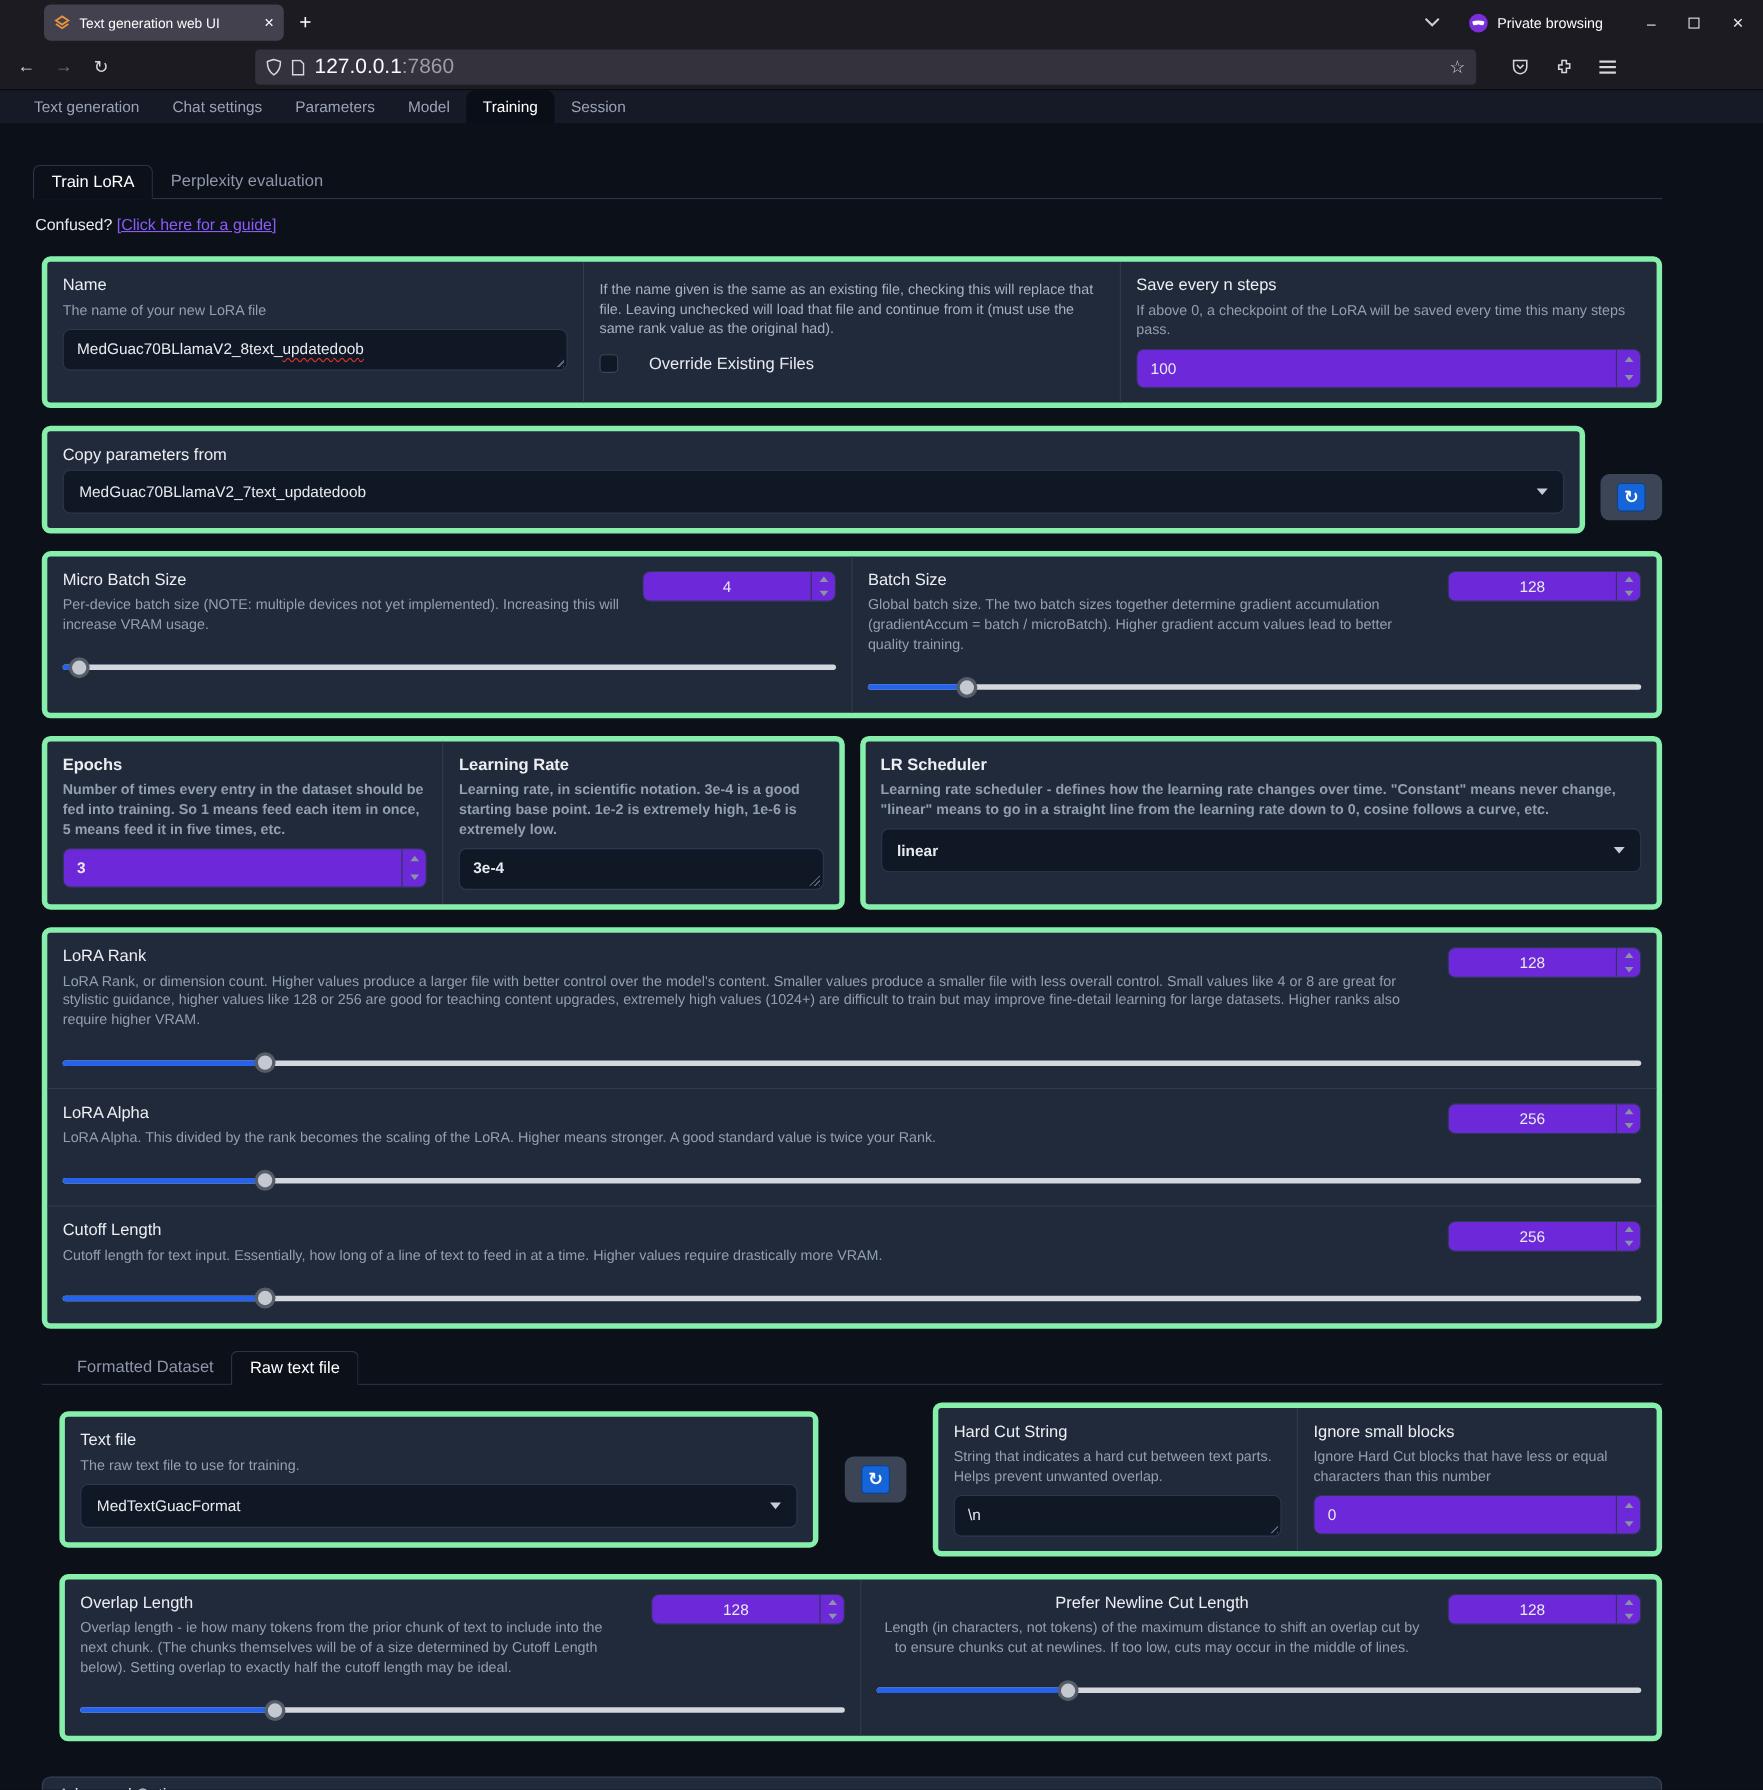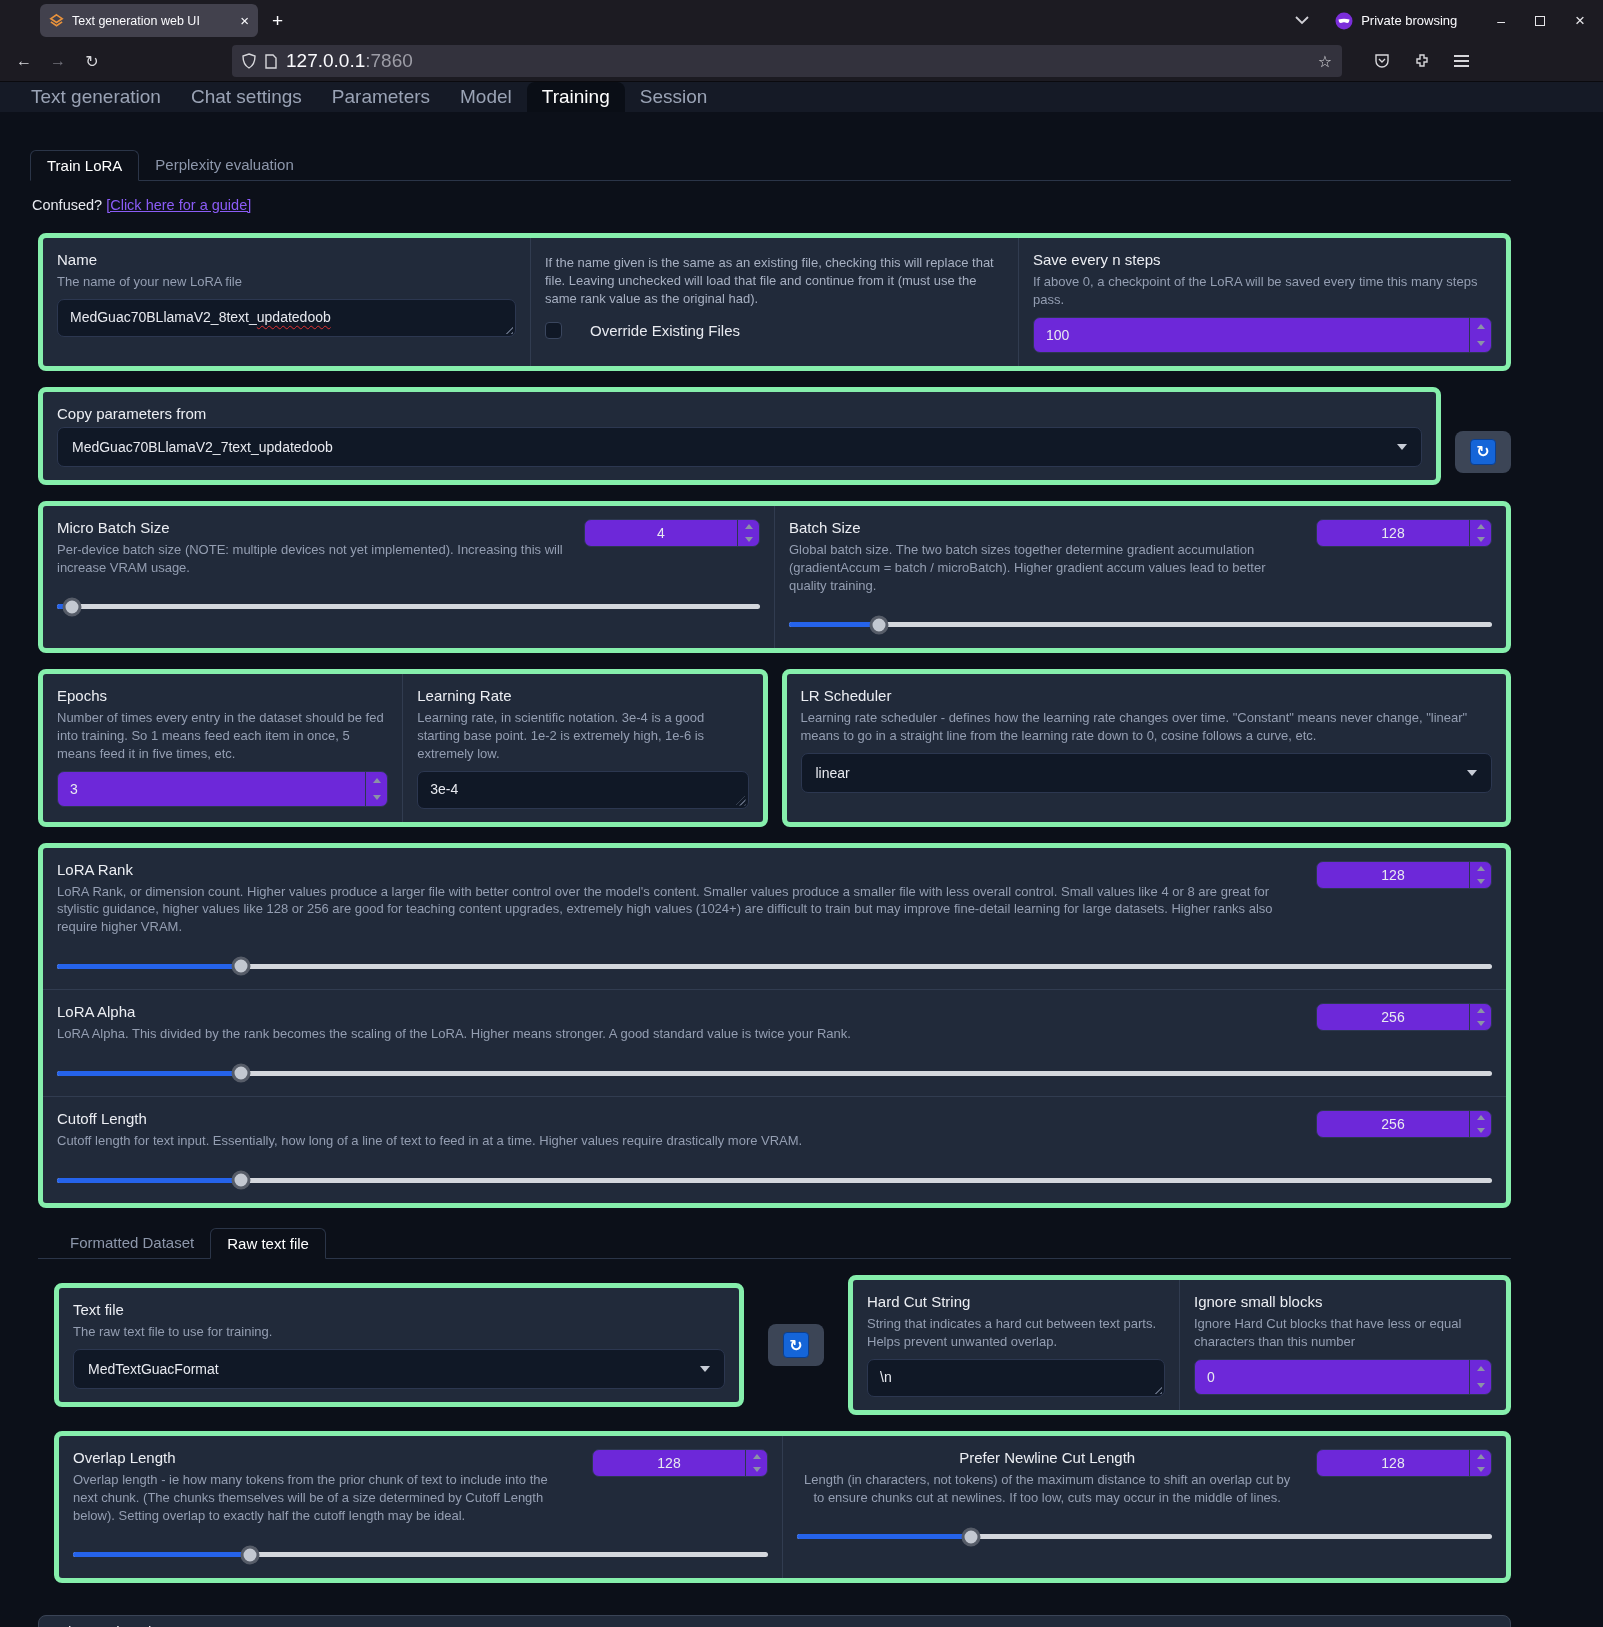--- a/index.html
+++ b/index.html
@@ -43,21 +43,21 @@
   .url-text { flex:1; font-size:19px; color:#fbfbfe; }
   .url-port { color:#9d9da6; }
   .tb-right { display:flex; align-items:center; gap:24px; margin-left:26px; color:#d7d7db; }
   .hamburger span { display:block; width:15px; height:1.8px; background:#d7d7db; margin:3px 0; }
   .ico { display:inline-flex; align-items:center; justify-content:center; }
   
   .app-tabs {
     height:30px; background:#151a26; display:flex; align-items:flex-end; padding-left:16px;
   }
   .app-tab {
-    color:#9aa3b5; font-size:19px; padding:5px 15px; height:30px; display:flex; align-items:center;
+    color:#9aa3b5; font-size:14px; padding:5px 15px; height:30px; display:flex; align-items:center;
   }
   .app-tab.active {
     background:#0a0e16; color:#ffffff; border-radius:8px 8px 0 0;
   }
   .page { padding:38px 92px 0 30px; }
   
   .subtabs { display:flex; border-bottom:1px solid #2b3548; }
   .subtab {
     font-size:15px; color:#8d97ab; padding:6px 16px; position:relative; margin-bottom:-1px;
   }
@@ -121,21 +121,21 @@
   
   .refresh-btn {
     width:56px; height:42px; background:#3c4556; border-radius:8px;
     display:flex; align-items:center; justify-content:center; flex:none;
   }
   .refresh-glyph {
     width:26px; height:26px; background:#1565d8; border:1px solid #0b3f8f; border-radius:4px;
     color:#fff; font-size:16px; font-weight:bold; display:flex; align-items:center; justify-content:center;
   }
   
-  .grid2 { display:grid; grid-template-columns:1fr 1fr; gap:14px; }
+  .grid2 { display:grid; grid-template-columns:1fr 1fr; gap:14px;font-weight:bold; }
   .rowA { display:grid; grid-template-columns:690px 56px 1fr; gap:24px; align-items:center; }
   .tabpanel { padding:16px 0 14px 16px; }
   
   .advanced {
     background:#212a3a; border:1px solid #3a4456; border-radius:8px; height:34px;
     display:flex; align-items:center; justify-content:space-between; padding:0 14px; margin-bottom:20px;
   }
   .adv-arrow { color:#e3e7ee; font-size:11px; }
   .actions { display:grid; grid-template-columns:1fr 1fr; gap:18px; margin-bottom:18px; }
   .btn {

